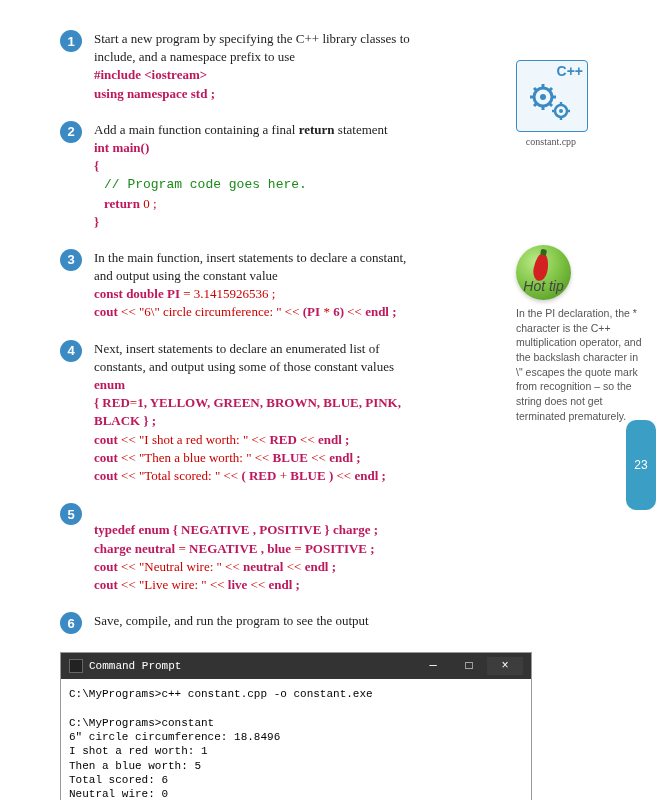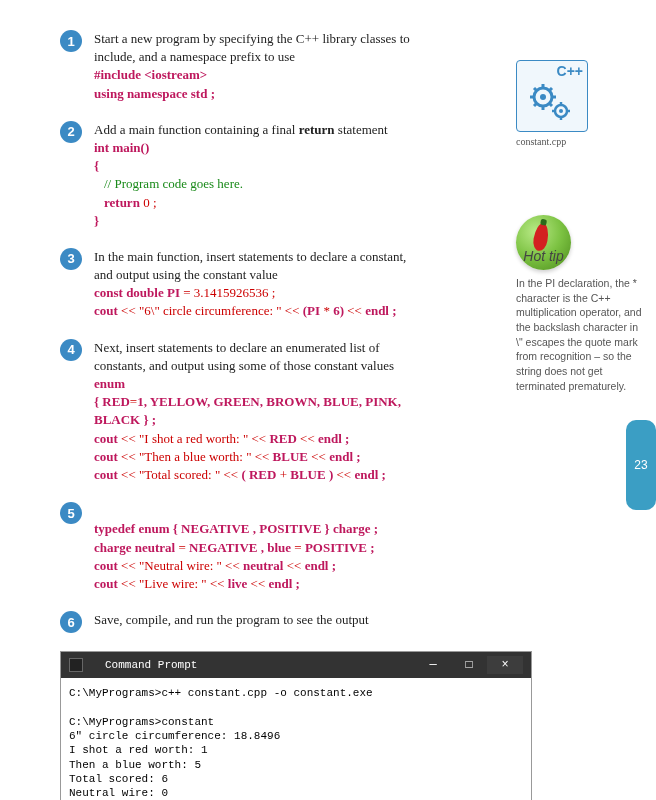--- a/index.html
+++ b/index.html
@@ -41,21 +41,21 @@
     font-family: Arial, sans-serif;
   }
   .step-content {
     flex: 1;
     font-size: 13px;
     line-height: 1.4;
     color: #222;
     max-width: 330px;
   }
   .code-blue { color: #be185d; font-weight: bold; }
-  .code-green { color: #1a8a1a; }
+  .code-green { color: #1a8a1a; font-family: Liberation Mono, monospace; }
   .code-red { color: #cc0000; }
   .code-indent { margin-left: 10px; display: inline-block; }
   .sidebar {
     position: absolute;
     right: 10px;
     top: 60px;
     width: 130px;
     font-size: 10.5px;
   }
   .cpp-icon {
@@ -77,22 +77,23 @@
     font-size: 14px;
   }
   .gears {
     position: absolute;
     top: 22px;
     left: 12px;
   }
   .filename {
     font-size: 10px;
     color: #555;
+    text-align: center;
     width: 70px;
-    margin-bottom: 68px;
+    margin-bottom: 98px;
   }
   .hot-tip {
     width: 55px;
     height: 55px;
     border-radius: 50%;
     background: radial-gradient(circle at 35% 30%, #b8e986 0%, #7cc242 50%, #4a8a1a 100%);
     position: relative;
     margin-bottom: 6px;
     box-shadow: 0 2px 4px rgba(0,0,0,0.2);
   }
@@ -158,21 +159,21 @@
     background: #333;
     color: #fff;
     padding: 4px 8px;
     display: flex;
     align-items: center;
     justify-content: space-between;
   }
   .terminal-title-left {
     display: flex;
     align-items: center;
-    gap: 22px;
+    gap: 6px;
   }
   .terminal-icon {
     width: 12px;
     height: 12px;
     background: #222;
     border: 1px solid #666;
   }
   .terminal-controls {
     display: flex;
     gap: 0;

